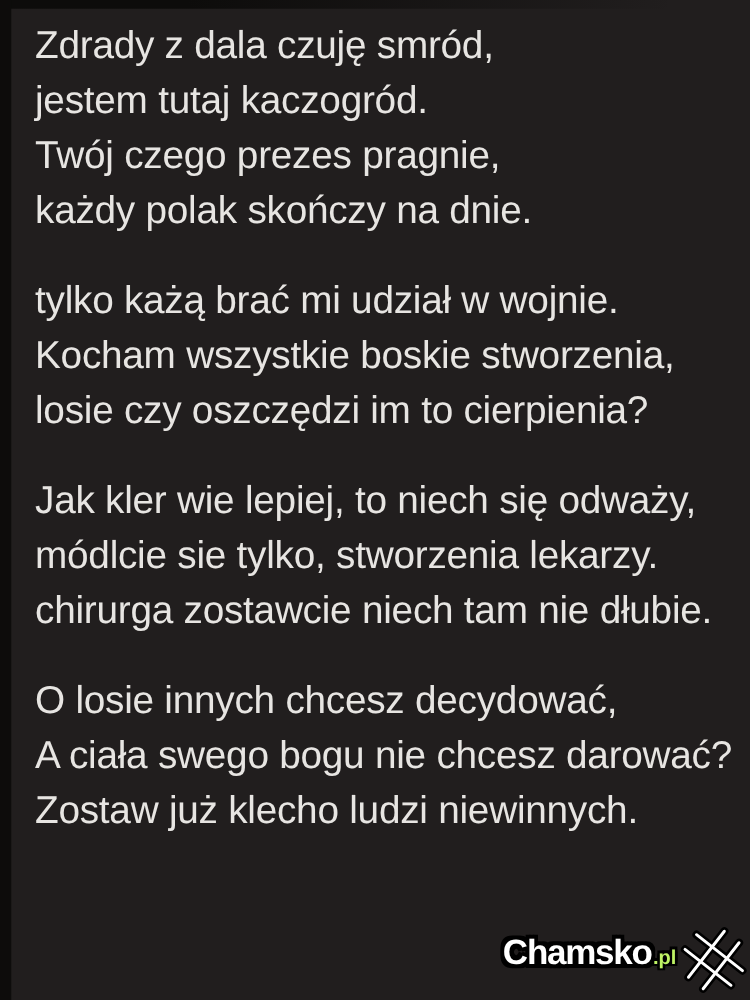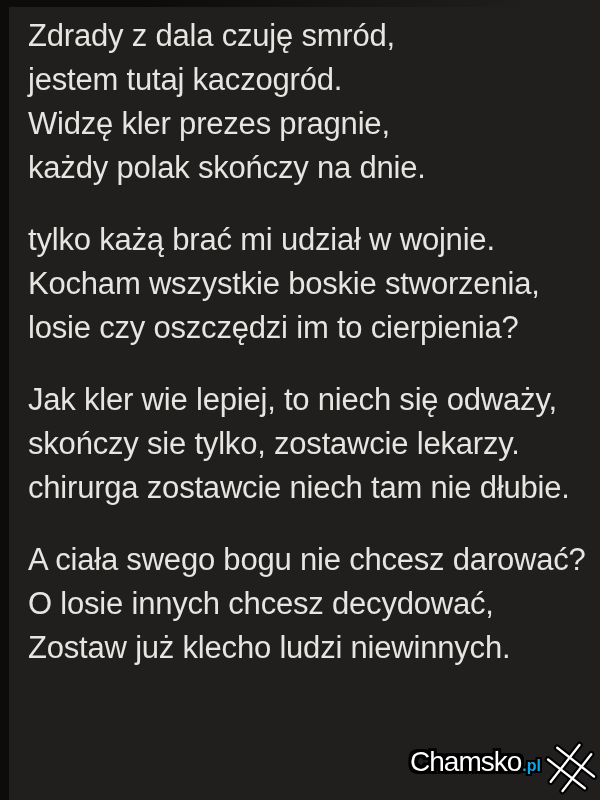--- a/index.html
+++ b/index.html
@@ -37,67 +37,67 @@
     right: 0; bottom: 2px;
     display: flex;
     align-items: center;
   }
   .wm-text {
     display: flex;
     align-items: baseline;
     transform: translateY(-6px);
   }
   .wm-brand {
-    font-weight: 400;
+    font-weight: 700;
     font-size: 28px;
     letter-spacing: -1px;
     color: #ffffff;
     text-shadow:
       -3px -3px 0 #000, 3px -3px 0 #000, -3px 3px 0 #000, 3px 3px 0 #000,
       -3px 0 0 #000, 3px 0 0 #000, 0 -3px 0 #000, 0 3px 0 #000,
       -2px -2px 0 #000, 2px -2px 0 #000, -2px 2px 0 #000, 2px 2px 0 #000;
   }
   .wm-tld {
     font-weight: 700;
     font-size: 16px;
-    color: #0ea5e9;
+    color: #bef264;
     margin-left: 1px;
     text-shadow:
       -2px -2px 0 #000, 2px -2px 0 #000, -2px 2px 0 #000, 2px 2px 0 #000,
       -2px 0 0 #000, 2px 0 0 #000, 0 -2px 0 #000, 0 2px 0 #000;
   }
   .wm-icon { display: block; margin-left: 2px; margin-right: 1px; }
 </style>
 </head>
 <body>
 
 <div class="page">
   <div class="edge-top"></div>
   <div class="edge-left"></div>
 
   <div class="poem">
     <div class="stanza">
       <div class="line">Zdrady z dala czuję smród,</div>
       <div class="line">jestem tutaj kaczogród.</div>
-      <div class="line">Widzę kler prezes pragnie,</div>
+      <div class="line">Twój czego prezes pragnie,</div>
       <div class="line">każdy polak skończy na dnie.</div>
     </div>
     <div class="stanza">
       <div class="line">tylko każą brać mi udział w wojnie.</div>
       <div class="line">Kocham wszystkie boskie stworzenia,</div>
       <div class="line">losie czy oszczędzi im to cierpienia?</div>
     </div>
     <div class="stanza">
       <div class="line">Jak kler wie lepiej, to niech się odważy,</div>
-      <div class="line">skończy sie tylko, zostawcie lekarzy.</div>
+      <div class="line">módlcie sie tylko, stworzenia lekarzy.</div>
       <div class="line">chirurga zostawcie niech tam nie dłubie.</div>
     </div>
     <div class="stanza">
+      <div class="line">O losie innych chcesz decydować,</div>
       <div class="line">A ciała swego bogu nie chcesz darować?</div>
-      <div class="line">O losie innych chcesz decydować,</div>
       <div class="line">Zostaw już klecho ludzi niewinnych.</div>
     </div>
   </div>
 
   <div class="watermark">
     <span class="wm-text">
       <span class="wm-brand">Chamsko</span>
       <span class="wm-tld">.pl</span>
     </span>
     <svg class="wm-icon" width="56" height="60" viewBox="0 0 60 60">

